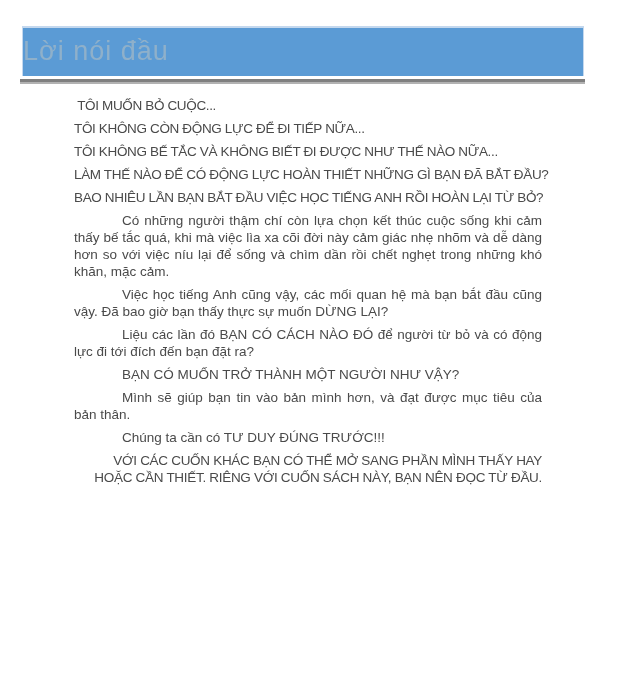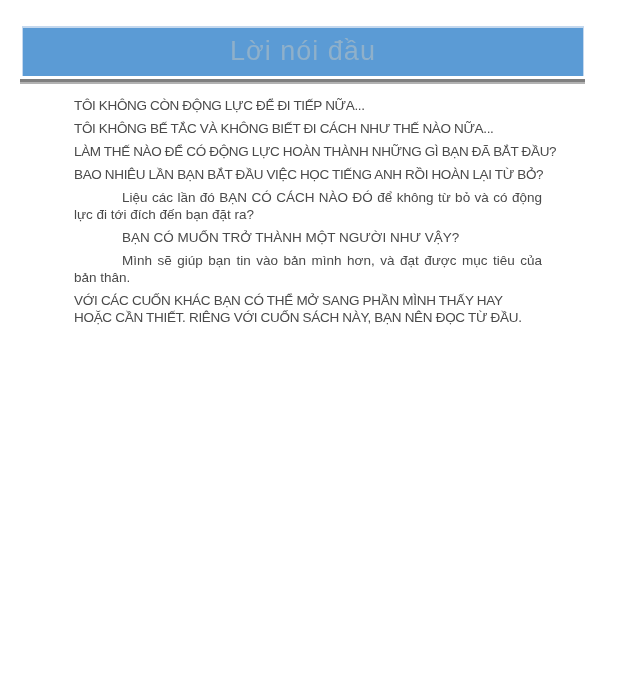--- a/index.html
+++ b/index.html
@@ -27,21 +27,21 @@
   .banner{
     margin:26px 0 0 22px;
     width:562px;height:50px;
     background:var(--banner-blue);
     border-top:2px solid var(--banner-highlight);
     border-left:1px solid var(--banner-highlight);
     border-right:1px solid var(--banner-highlight);
   }
   .banner h1{
     margin:0;
-    text-align:center;
+    text-align:left;
     line-height:46px;
     font-size:27px;
     font-weight:normal;
     letter-spacing:1px;
     color:var(--title-text);
   }
   .rule{
     margin:3px 0 0 20px;
     width:565px;
     height:0;
@@ -58,41 +58,45 @@
   .intro-line{
     margin:0 0 6px 0;
     white-space:pre;            
     letter-spacing:-0.35px;
   }
   .para{
     margin:0 0 6px 0;
     text-align:justify;
   }
   .para.indent{ text-indent:48px; }
-  .para.caps{ letter-spacing:-0.3px; text-align:left; }
+  .para.caps{ letter-spacing:-0.3px; text-align:right; }
 </style>
 </head>
 <body>
 
 <div class="page">
 
   <header class="banner">
     <h1>Lời nói đầu</h1>
   </header>
 
   <div class="rule"></div>
 
   <main class="content">
     <section id="intro">
+        <p class="intro-line"> TÔI MUỐN BỎ CUỘC...</p>
         <p class="intro-line">TÔI KHÔNG CÒN ĐỘNG LỰC ĐỂ ĐI TIẾP NỮA...</p>
-        <p class="intro-line">TÔI KHÔNG BẾ TẮC VÀ KHÔNG BIẾT ĐI CÁCH NHƯ THẾ NÀO NỮA...</p>
-        <p class="intro-line">LÀM THẾ NÀO ĐỂ CÓ ĐỘNG LỰC HOÀN THÀNH NHỮNG GÌ BẠN ĐÃ BẮT ĐẦU?</p>
+        <p class="intro-line">TÔI KHÔNG BẾ TẮC VÀ KHÔNG BIẾT ĐI ĐƯỢC NHƯ THẾ NÀO NỮA...</p>
+        <p class="intro-line">LÀM THẾ NÀO ĐỂ CÓ ĐỘNG LỰC HOÀN THIẾT NHỮNG GÌ BẠN ĐÃ BẮT ĐẦU?</p>
         <p class="intro-line">BAO NHIÊU LẦN BẠN BẮT ĐẦU VIỆC HỌC TIẾNG ANH RỒI HOÀN LẠI TỪ BỎ?</p>
       </section>
     <section id="paras">
-        <p class="para indent">Liệu các lần đó BẠN CÓ CÁCH NÀO ĐÓ để không từ bỏ và có động lực đi tới đích đến bạn đặt ra?</p>
+        <p class="para indent">Có những người thậm chí còn lựa chọn kết thúc cuộc sống khi cảm thấy bế tắc quá, khi mà việc lìa xa cõi đời này cảm giác nhẹ nhõm và dễ dàng hơn so với việc níu lại để sống và chìm dần rồi chết nghẹt trong những khó khăn, mặc cảm.</p>
+        <p class="para indent">Việc học tiếng Anh cũng vậy, các mối quan hệ mà bạn bắt đầu cũng vậy. Đã bao giờ bạn thấy thực sự muốn DỪNG LẠI?</p>
+        <p class="para indent">Liệu các lần đó BẠN CÓ CÁCH NÀO ĐÓ để người từ bỏ và có động lực đi tới đích đến bạn đặt ra?</p>
         <p class="para indent">BẠN CÓ MUỐN TRỞ THÀNH MỘT NGƯỜI NHƯ VẬY?</p>
         <p class="para indent">Mình sẽ giúp bạn tin vào bản mình hơn, và đạt được mục tiêu của bản thân.</p>
+        <p class="para indent">Chúng ta cần có TƯ DUY ĐÚNG TRƯỚC!!!</p>
         <p class="para caps">VỚI CÁC CUỐN KHÁC BẠN CÓ THỂ MỞ SANG PHẦN MÌNH THẤY HAY HOẶC CẦN THIẾT. RIÊNG VỚI CUỐN SÁCH NÀY, BẠN NÊN ĐỌC TỪ ĐẦU.</p>
       </section>
   </main>
 
 </div>
 
 </body></html>

